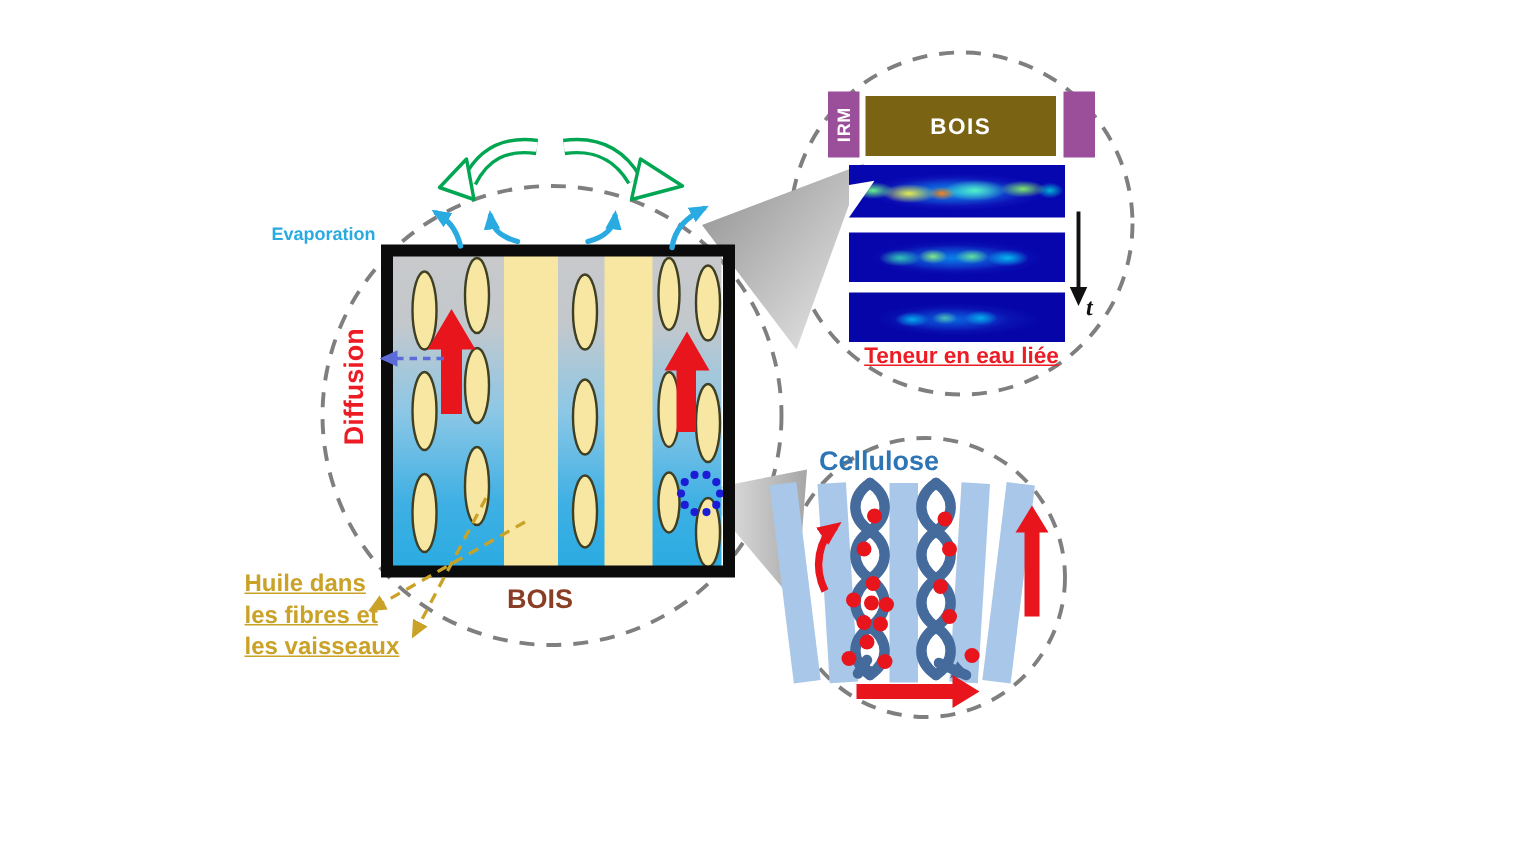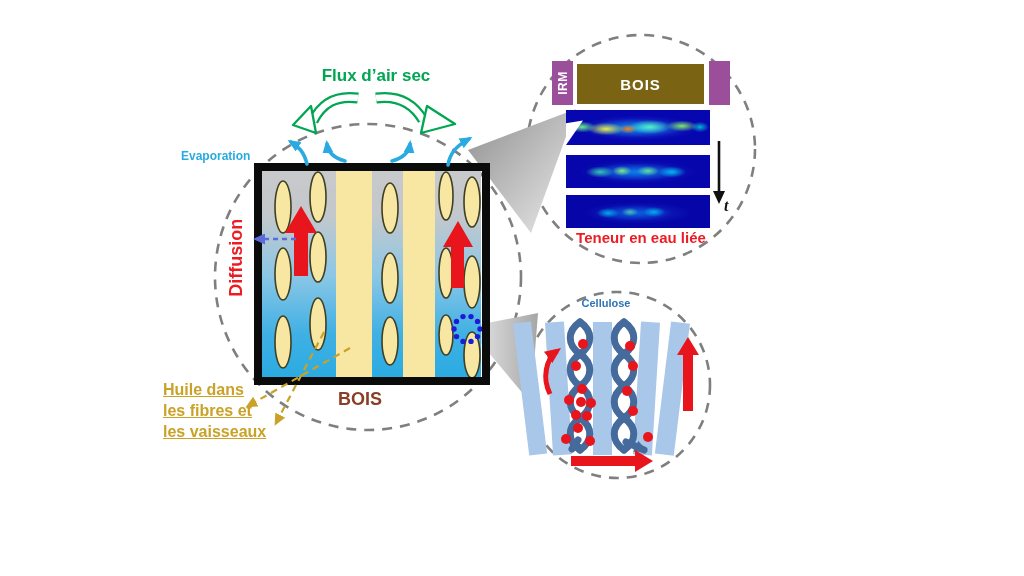--- a/index.html
+++ b/index.html
@@ -6,22 +6,22 @@
   #stage{position:relative;width:1024px;height:576px;background:#fff;overflow:hidden;
          font-family:"Liberation Sans",sans-serif;}
   #scene{position:absolute;left:0;top:0;}
   .lbl{position:absolute;font-weight:bold;white-space:nowrap;line-height:1.2;}
   #airflow-label{left:306px;top:66px;width:140px;text-align:center;font-size:17px;color:#00A651;}
   #evaporation-label{left:181px;top:149px;font-size:12px;color:#29ABE2;}
   #diffusion-label{left:179px;top:247px;width:116px;text-align:center;font-size:18px;color:#ED1C24;
                    transform:rotate(-90deg);}
   #oil-label{left:163px;top:379px;font-size:16px;color:#C9A227;line-height:21px;text-decoration:underline;}
   #bois-main-label{left:310px;top:389px;width:100px;text-align:center;font-size:18px;color:#8B3E26;}
-  #teneur-label{left:563px;top:229px;width:156px;text-align:center;font-size:15px;color:#ED1C24;}
-  #cellulose-label{left:546px;top:297px;width:120px;text-align:center;font-size:11px;color:#2E75B6;}
+  #teneur-label{left:563px;top:229px;width:156px;text-align:center;font-size:15px;color:#ED1C24;text-decoration:underline;}
+  #cellulose-label{left:546px;top:297px;width:120px;text-align:left;font-size:18px;color:#2E75B6;}
   #t-label{left:724px;top:196px;font-size:16px;color:#111;font-family:"Liberation Serif",serif;
            font-style:italic;}
   .rect{position:absolute;display:flex;align-items:center;justify-content:center;}
   #irm-rect{left:552px;top:61px;width:21px;height:44px;background:#9B4F9B;}
   #irm-rect span{color:#fff;font-size:12px;font-weight:bold;transform:rotate(-90deg);letter-spacing:.5px;}
   #bois-rect{left:577px;top:64px;width:127px;height:40px;background:#7A6414;color:#fff;
              font-weight:bold;font-size:15px;letter-spacing:1px;}
   #purple-right-rect{left:709px;top:61px;width:21px;height:44px;background:#9B4F9B;}
   .mri{position:absolute;left:566px;width:144px;}
   #mri-1{top:110px;height:35px;background:
@@ -212,21 +212,20 @@
 <div id="mri-notch"></div>
 
 <div class="rect" id="irm-rect">
   <span>IRM</span>
 </div>
 <div class="rect" id="bois-rect">
   <span>BOIS</span>
 </div>
 <div class="rect" id="purple-right-rect"></div>
 
-<div class="lbl" id="airflow-label">Flux d’air sec</div>
 <div class="lbl" id="evaporation-label">Evaporation</div>
 <div class="lbl" id="diffusion-label">Diffusion</div>
 <div class="lbl" id="oil-label">
   <div>Huile dans</div>
   <div>les fibres et</div>
   <div>les vaisseaux</div>
 </div>
 <div class="lbl" id="bois-main-label">BOIS</div>
 <div class="lbl" id="teneur-label">Teneur en eau liée</div>
 <div class="lbl" id="cellulose-label">Cellulose</div>

